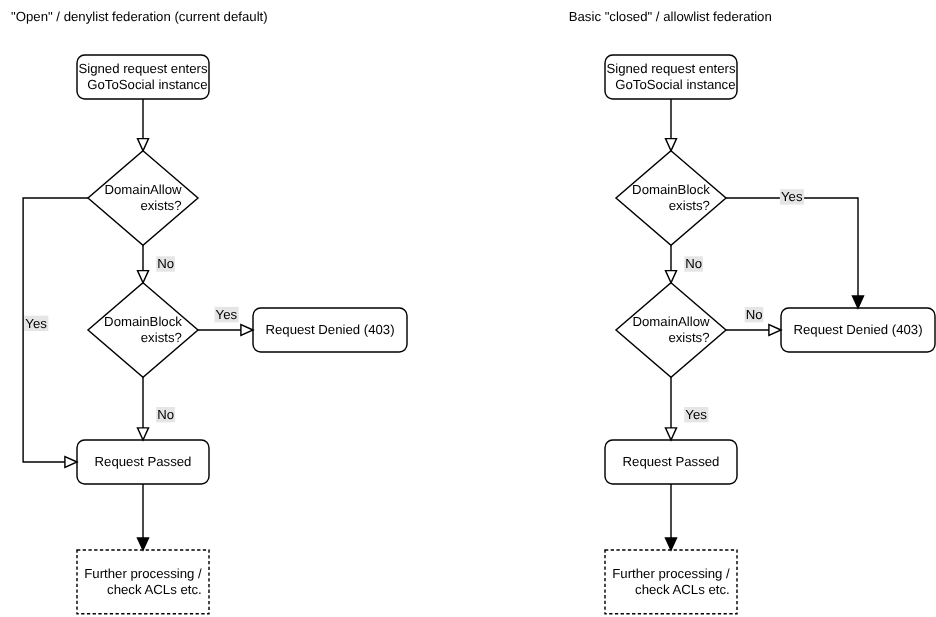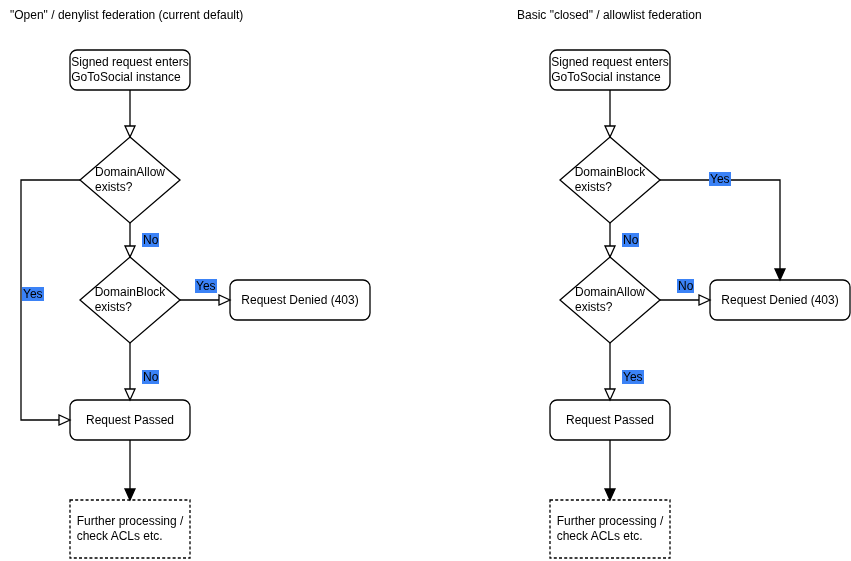--- a/index.html
+++ b/index.html
@@ -10,23 +10,23 @@
   }
   .layer{position:absolute;left:0;top:0;}
   .conn{fill:none;stroke:#000;stroke-width:1.3;}
   .shape{fill:#fff;stroke:#000;stroke-width:1.3;}
   .shape-dashed{fill:#fff;stroke:#000;stroke-width:1.3;stroke-dasharray:3 2.2;}
   .ah-open{fill:#fff;stroke:#000;stroke-width:1.3;stroke-linejoin:miter;}
   .ah-fill{fill:#000;stroke:#000;stroke-width:1.3;}
   .title{position:absolute;white-space:nowrap;}
   .node-lbl{
     position:absolute;display:flex;align-items:center;justify-content:center;
-    text-align:left;white-space:pre-line;line-height:1.25;pointer-events:none;
+    text-align:right;white-space:pre-line;line-height:1.25;pointer-events:none;
   }
-  .edge-lbl{position:absolute;background:#3b82f6;line-height:14px;padding:0 1px;pointer-events:none;}
+  .edge-lbl{position:absolute;background:#e5e5e5;line-height:14px;padding:0 1px;pointer-events:none;}
 </style>
 </head>
 <body>
 
 <div class="canvas">
 
   <svg class="layer" width="851" height="561" viewBox="0 0 851 561">
 
     <path class="conn" d="M130 90 V137"></path>
     <path class="conn" d="M130 223 V257"></path>

